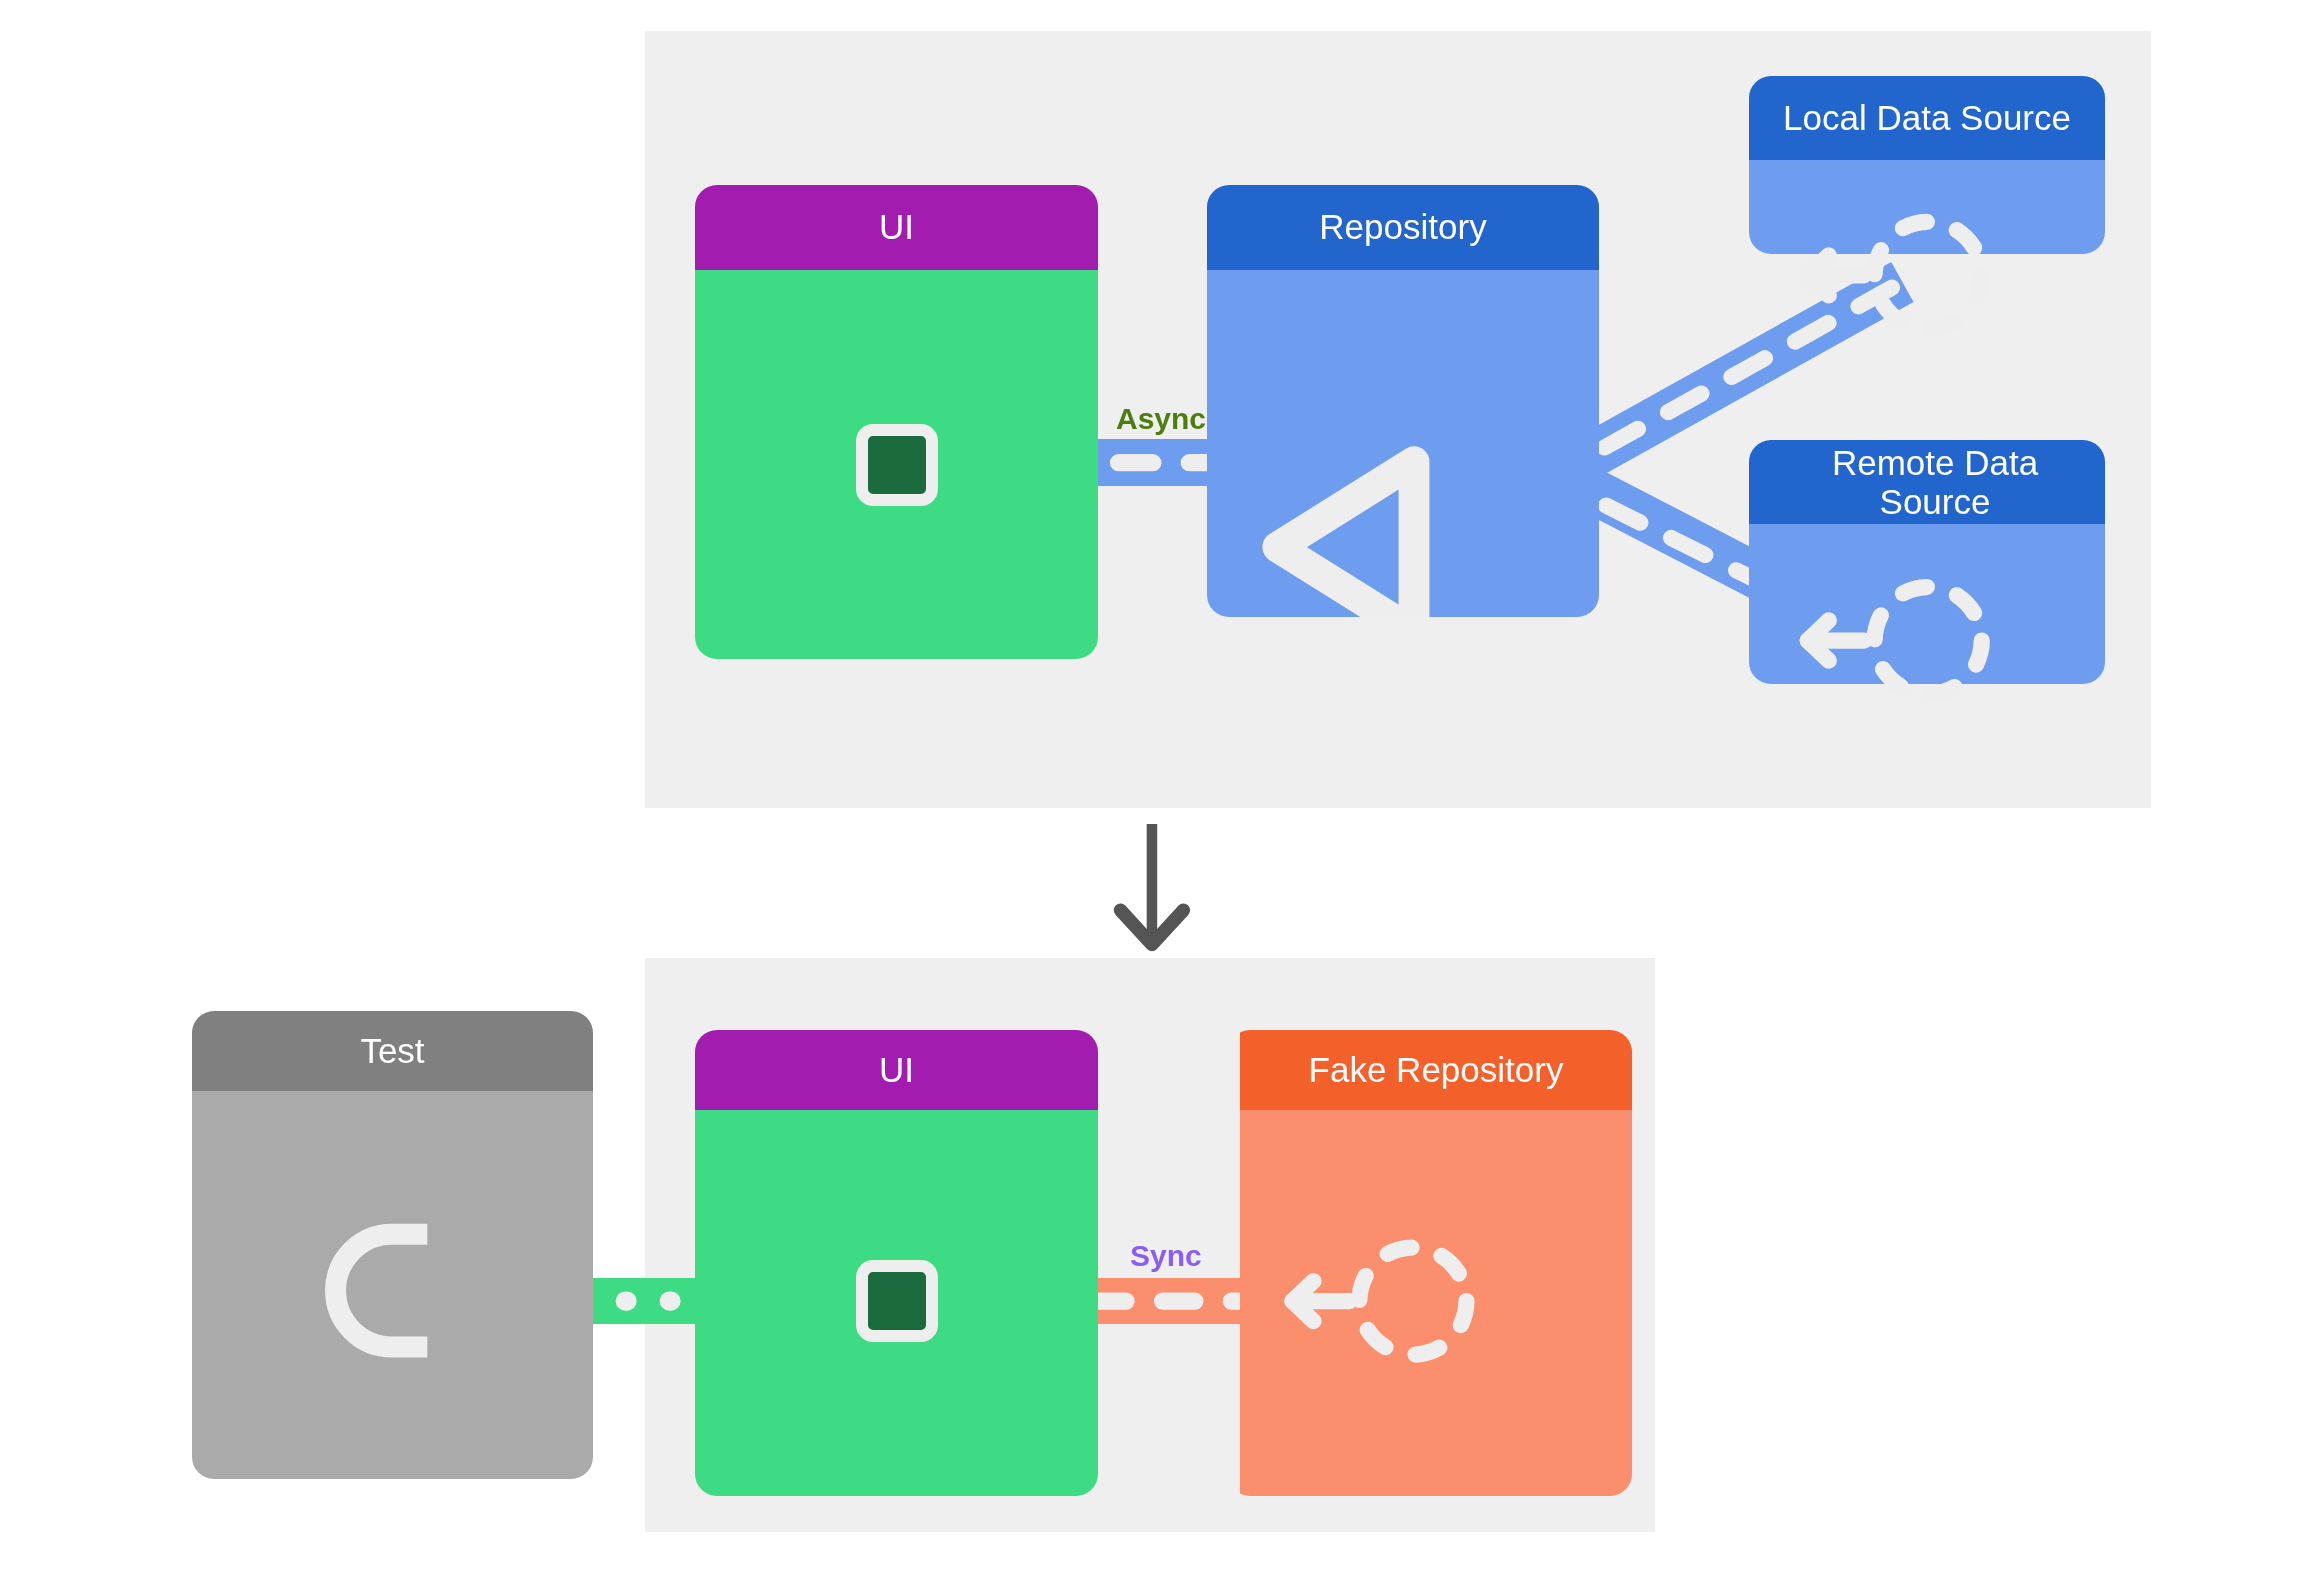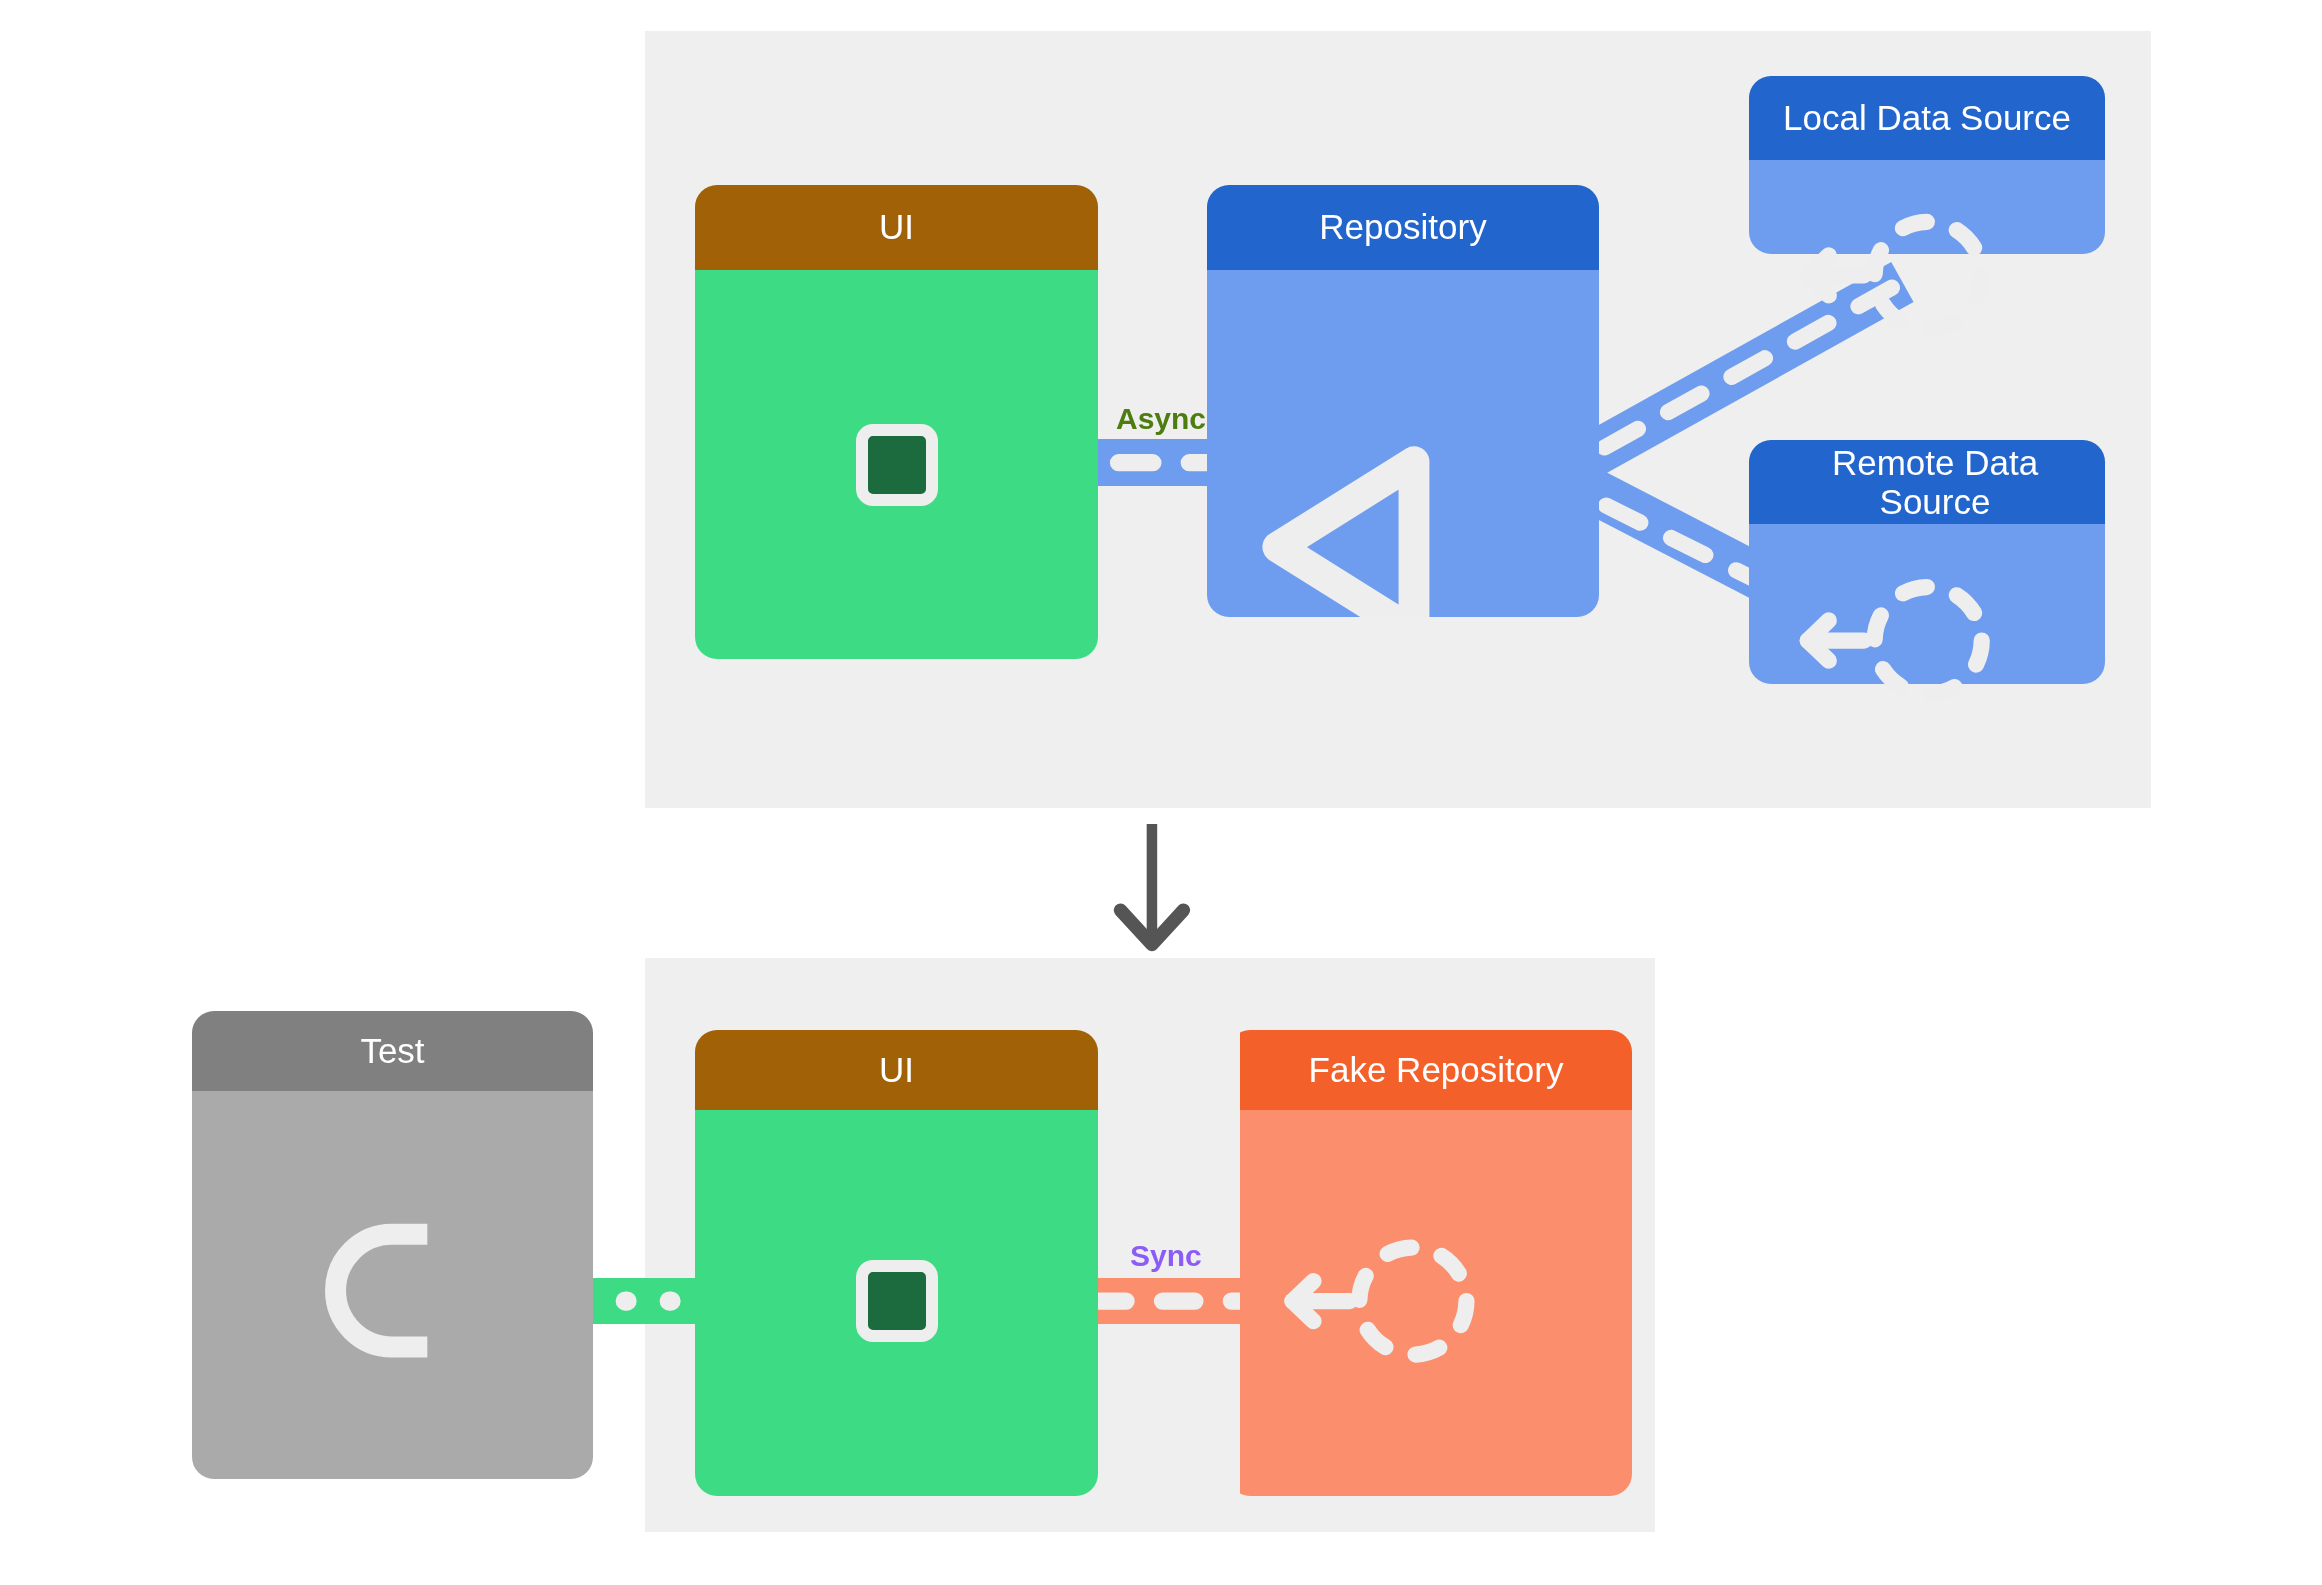--- a/index.html
+++ b/index.html
@@ -38,21 +38,21 @@
     font-size: 35px;
     line-height: 1.17;
     padding: 0 11.5px;
     box-sizing: border-box;
   }
   .node-body {
     flex: 1 1 auto;
     position: relative;
   }
   
-  .hdr-green  { background: #a16207; justify-content: center; }
+  .hdr-green  { background: #a21caf; justify-content: center; }
   .body-green { background: #3ddc84; }
   .hdr-blue   { background: #2265cd; }
   .body-blue  { background: #6e9cee; }
   .hdr-orange { background: #f4602a; }
   .body-orange{ background: #fb8e6c; }
   .hdr-gray   { background: #808080; }
   .body-gray  { background: #aaaaaa; }
 
   
   .band {

